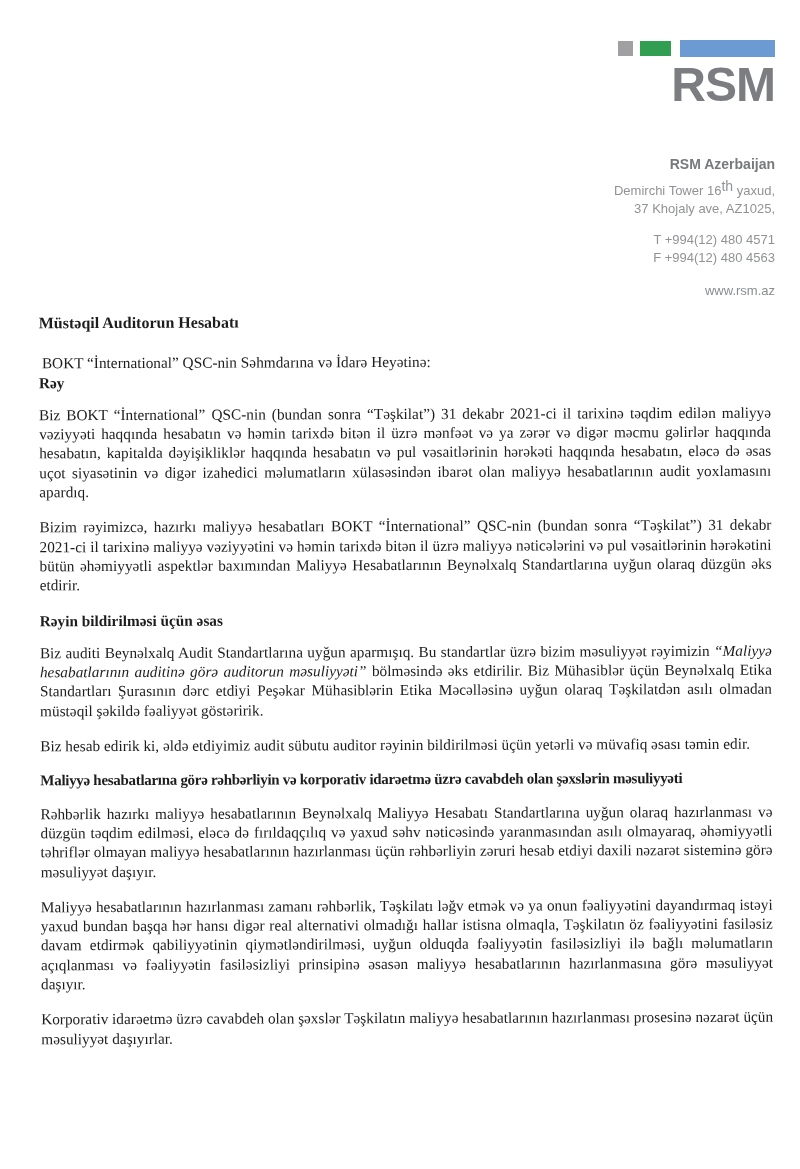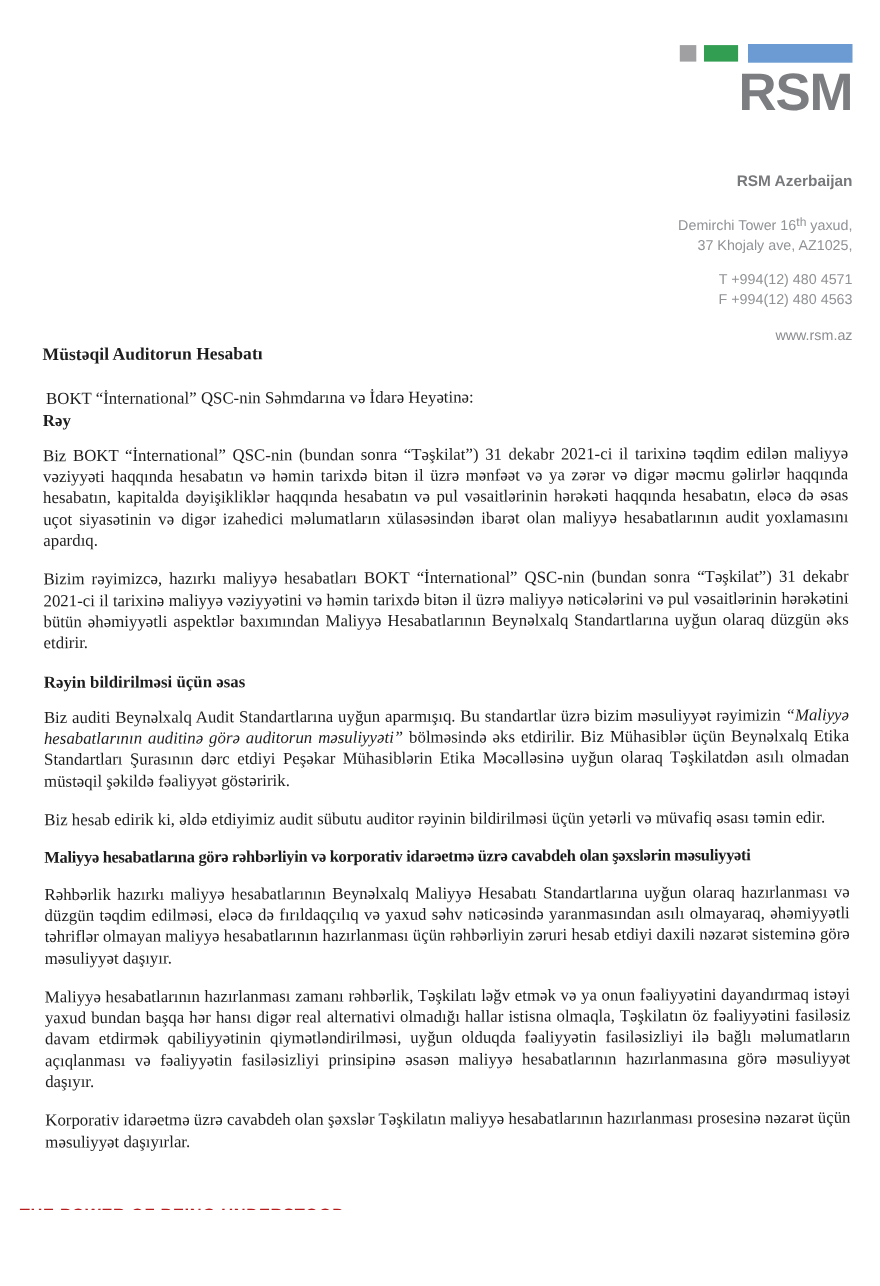--- a/index.html
+++ b/index.html
@@ -44,25 +44,25 @@
     margin-top: 48px;
     font-family: "Liberation Sans", sans-serif;
     font-size: 13px;
     line-height: 18px;
     color: #909295;
   }
   .address .company {
     font-weight: bold;
     font-size: 14px;
     color: #77797c;
-    margin-bottom: 20px;
+    margin-bottom: 4px;
   }
   .address .phones { margin-top: 13px; }
   .address .site   { margin-top: 15px; color: #8a8c8f; }
-  .address sup { font-size: 11px; vertical-align: 4px; }
+  .address sup { font-size: 14px; vertical-align: 4px; }
 
   
   .content {
     position: absolute;
     left: 40px;
     top: 312px;
     width: 732px;
     font-size: 15.3px;
     line-height: 19.3px;
     color: #1d1d1d;

